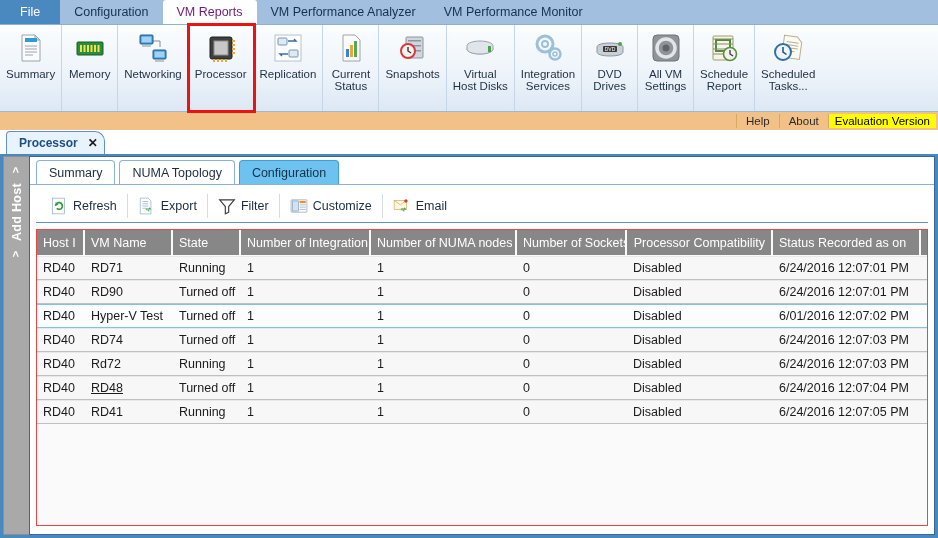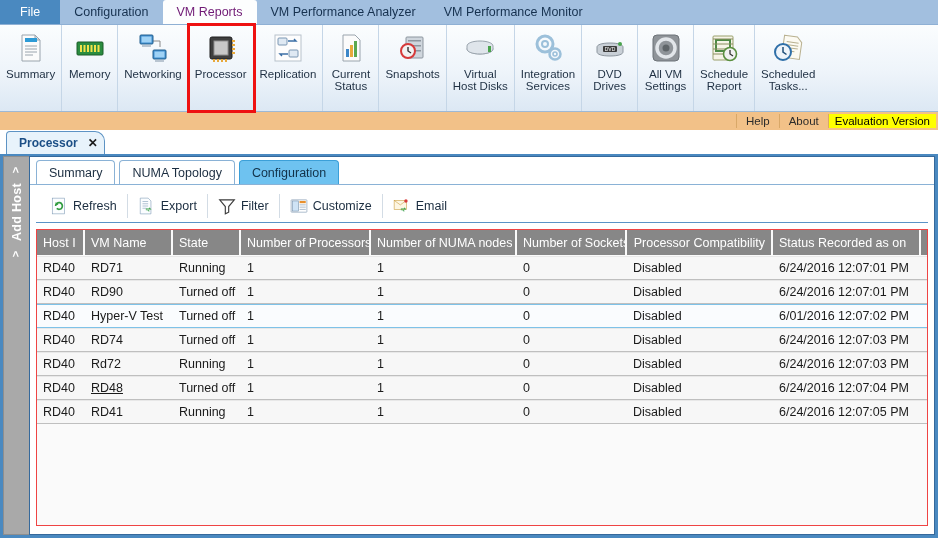--- a/index.html
+++ b/index.html
@@ -586,21 +586,21 @@
             </div>
           </div>
 
         <div class="gridwrap">
           <table class="grid">
             <thead>
               <tr id="gridhead">
                   <th style="width: 48px; text-align: left;">Host I</th>
                   <th style="width: 88px; text-align: left;">VM Name</th>
                   <th style="width: 68px; text-align: left;">State</th>
-                  <th style="width: 130px; text-align: left;">Number of Processors</th>
+                  <th style="width: 130px; text-align: left;">Number of Integration</th>
                   <th style="width: 146px; text-align: left;">Number of NUMA nodes</th>
                   <th style="width: 110px; text-align: left;">Number of Sockets</th>
                   <th style="width: 146px; text-align: right;">Processor Compatibility</th>
                   <th style="width: 148px; text-align: left;">Status Recorded as on</th>
                   <th style="width: 28px; text-align: left;"></th>
                 </tr>
             </thead>
             <tbody id="gridbody">
                 <tr class="">
                   <td style="text-align: left;">RD40</td>

